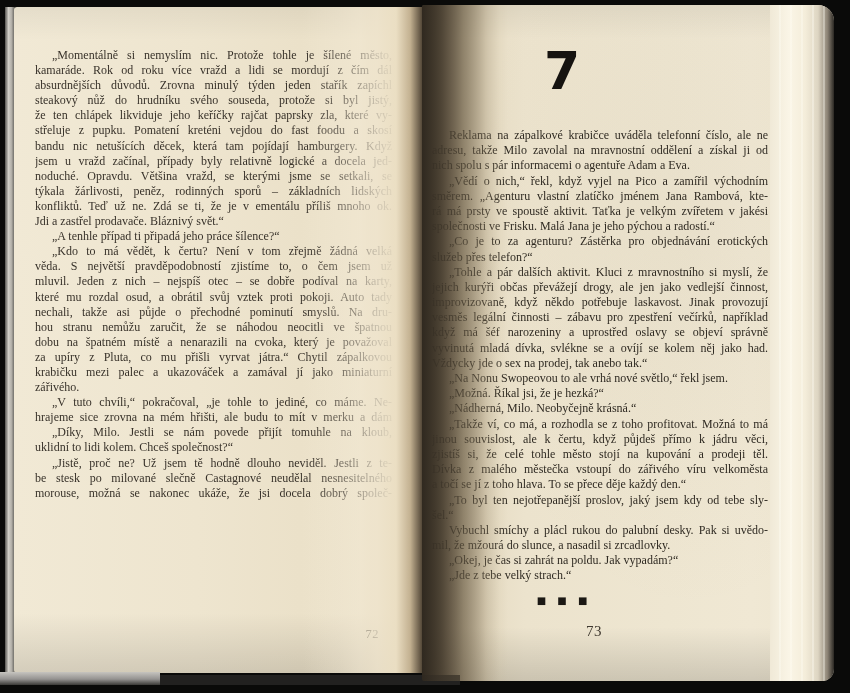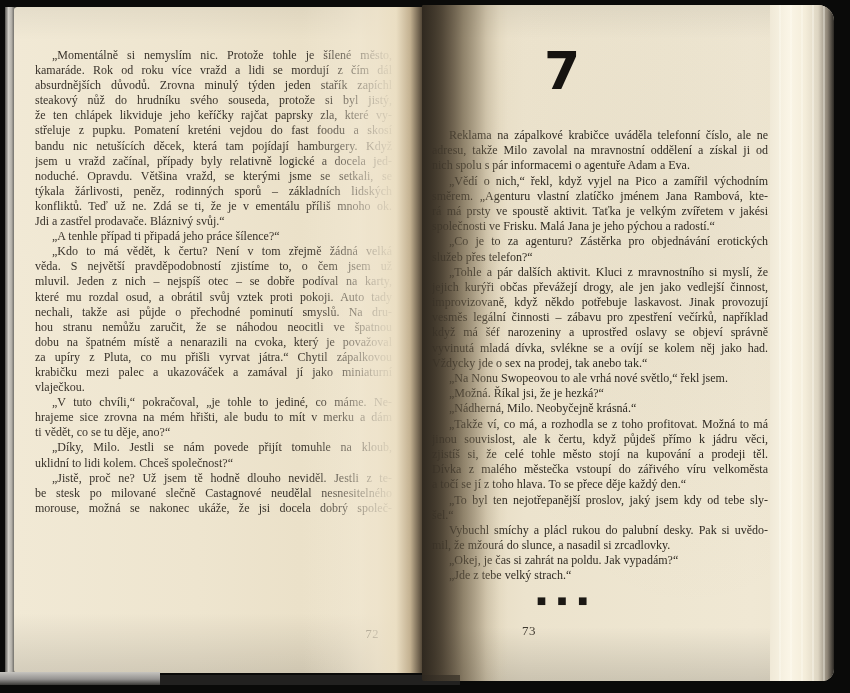--- a/index.html
+++ b/index.html
@@ -66,22 +66,22 @@
     font-family:"DejaVu Sans","Liberation Sans",sans-serif;
     font-weight:700;font-size:52px;line-height:60px;color:#161310;
   }
   #right-text{position:absolute;left:10px;top:123px;width:336px;z-index:1;}
   #section-break{
     position:absolute;left:100px;top:590px;width:80px;text-align:center;z-index:1;
     font-family:"DejaVu Sans",sans-serif;font-size:10px;color:#1b1814;
     word-spacing:8px;
   }
   #right-pagenum{
-    position:absolute;left:100px;top:618px;width:80px;text-align:left;
-    font-size:13px;color:#3f3930;z-index:1;letter-spacing:0.5px;
+    position:absolute;left:100px;top:618px;width:80px;text-align:right;
+    font-size:15px;color:#3f3930;z-index:1;letter-spacing:0.5px;
   }
   
   .line{
     font-size:12px;line-height:15.1px;height:15.1px;overflow:hidden;
     color:#38322a;text-align:justify;text-align-last:justify;
   }
   #right-text .line{line-height:15.2px;height:15.2px;color:#2f2a22;}
   .line.end{text-align-last:left;}
   .line.indent{text-indent:17px;}
   
@@ -105,35 +105,34 @@
       <div class="line">kamaráde. Rok od roku více vražd a lidi se mordují z čím dál</div>
       <div class="line">absurdnějších důvodů. Zrovna minulý týden jeden stařík zapíchl</div>
       <div class="line">steakový nůž do hrudníku svého souseda, protože si byl jistý,</div>
       <div class="line">že ten chlápek likviduje jeho keříčky rajčat paprsky zla, které vy-</div>
       <div class="line">střeluje z pupku. Pomatení kreténi vejdou do fast foodu a skosí</div>
       <div class="line">bandu nic netušících děcek, která tam pojídají hamburgery. Když</div>
       <div class="line">jsem u vražd začínal, případy byly relativně logické a docela jed-</div>
       <div class="line">noduché. Opravdu. Většina vražd, se kterými jsme se setkali, se</div>
       <div class="line">týkala žárlivosti, peněz, rodinných sporů – základních lidských</div>
       <div class="line">konfliktů. Teď už ne. Zdá se ti, že je v ementálu příliš mnoho ok.</div>
-      <div class="line end">Jdi a zastřel prodavače. Bláznivý svůj.“</div>
+      <div class="line end">Jdi a zastřel prodavače. Bláznivý svět.“</div>
       <div class="line indent end">„A tenhle případ ti připadá jeho práce šílence?“</div>
       <div class="line indent">„Kdo to má vědět, k čertu? Není v tom zřejmě žádná velká</div>
       <div class="line">věda. S největší pravděpodobností zjistíme to, o čem jsem už</div>
       <div class="line">mluvil. Jeden z nich – nejspíš otec – se dobře podíval na karty,</div>
       <div class="line">které mu rozdal osud, a obrátil svůj vztek proti pokoji. Auto tady</div>
       <div class="line">nechali, takže asi půjde o přechodné pominutí smyslů. Na dru-</div>
       <div class="line">hou stranu nemůžu zaručit, že se náhodou neocitli ve špatnou</div>
       <div class="line">dobu na špatném místě a nenarazili na cvoka, který je považoval</div>
       <div class="line">za upíry z Pluta, co mu přišli vyrvat játra.“ Chytil zápalkovou</div>
       <div class="line">krabičku mezi palec a ukazováček a zamával jí jako miniaturní</div>
-      <div class="line end">vlaječkou.</div>
+      <div class="line end">zářivého.</div>
       <div class="line indent">„V tuto chvíli,“ pokračoval, „je tohle to jediné, co máme. Ne-</div>
       <div class="line">hrajeme sice zrovna na mém hřišti, ale budu to mít v merku a dám</div>
-      <div class="line end">ti vědět, co se tu děje, ano?“</div>
       <div class="line indent">„Díky, Milo. Jestli se nám povede přijít tomuhle na kloub,</div>
       <div class="line end">uklidní to lidi kolem. Chceš společnost?“</div>
       <div class="line indent">„Jistě, proč ne? Už jsem tě hodně dlouho neviděl. Jestli z te-</div>
       <div class="line">be stesk po milované slečně Castagnové neudělal nesnesitelného</div>
       <div class="line">morouse, možná se nakonec ukáže, že jsi docela dobrý společ-</div>
     </div>
   <div id="left-pagenum">72</div>
   <div id="left-fade"></div>
 </div>
 

